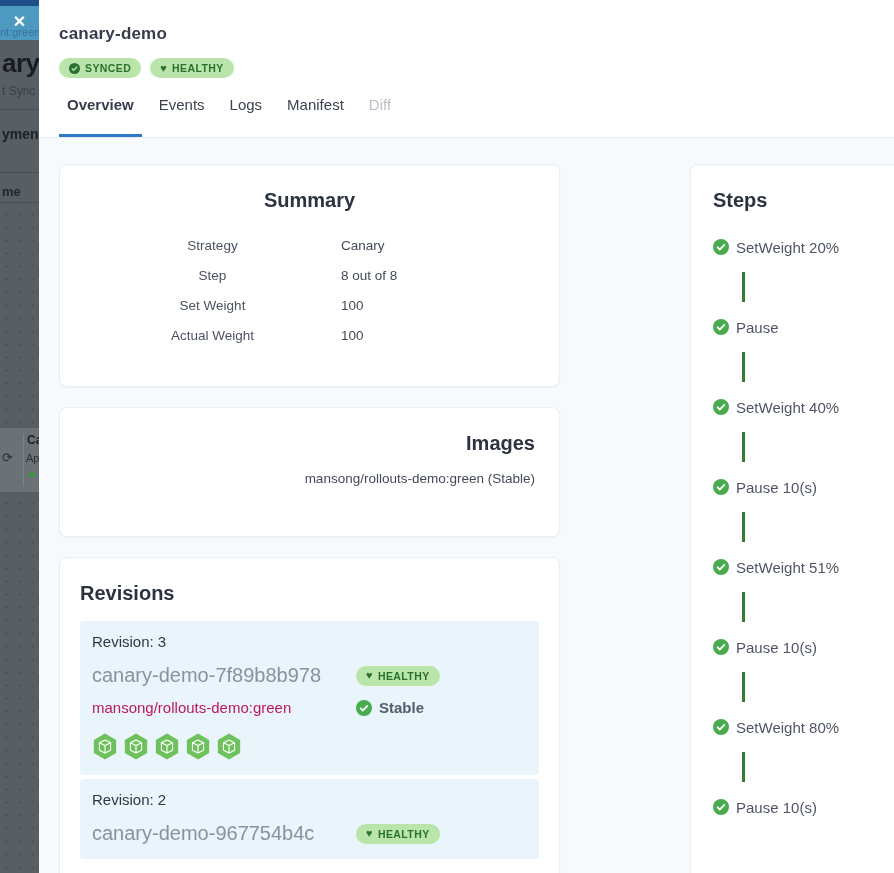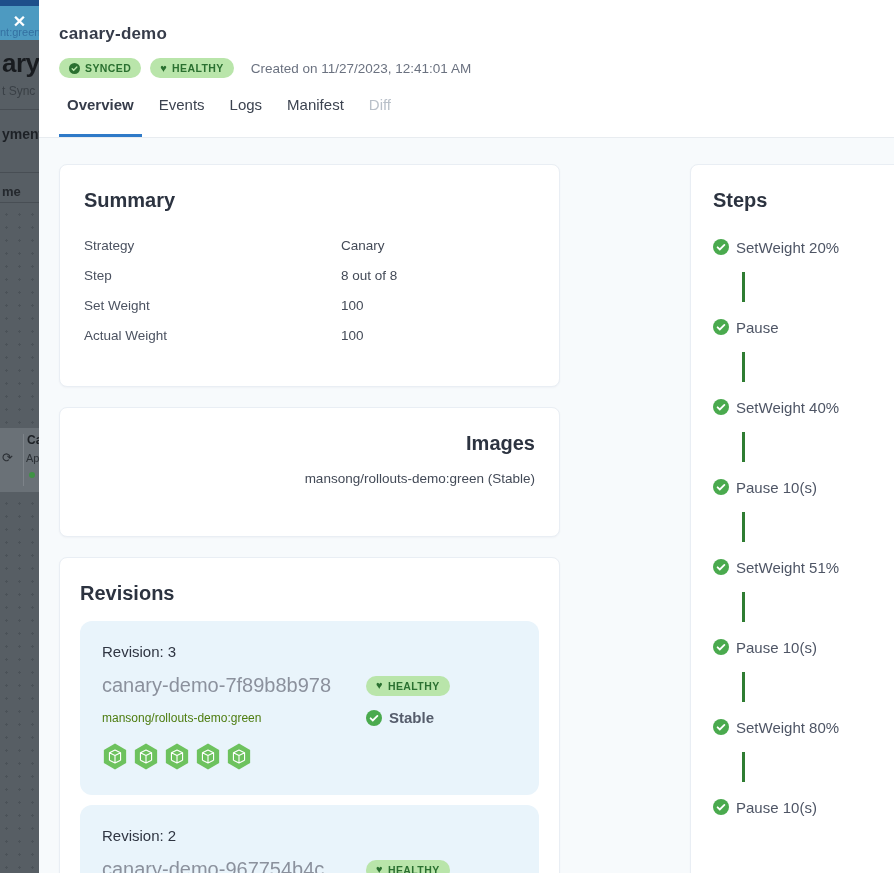--- a/index.html
+++ b/index.html
@@ -71,38 +71,38 @@
 
   .panel-content { position:relative; flex:1; background:#f7fafc; padding:26px 0 0 20px; overflow:hidden; }
 
   .card {
     background:#fff; border:1px solid #e9eef4; border-radius:8px;
     box-shadow:0 1px 2px rgba(40,60,90,.04);
   }
   .left-col { width:501px; display:flex; flex-direction:column; gap:20px; }
   .card h2 { font-size:20px; font-weight:bold; color:#2c3340; }
 
-  .summary-card { height:223px; padding:24px; }
+  .summary-card { height:223px; padding:24px;text-align:center; }
   .summary-card h2 { margin-bottom:18px; }
   .s-row { display:flex; height:30px; align-items:center; font-size:13.5px; }
   .s-label { width:257px; color:#4b5260; }
   .s-value { color:#434a57; }
 
   .images-card { height:130px; padding:24px;text-align:right; }
   .images-card p { margin-top:16px; font-size:13.5px; color:#434a57; }
 
   .revisions-card { min-height:330px; padding:24px 20px; }
   .revisions-card h2 { margin-bottom:16px; }
-  .rev-block { background:#e9f4fb; border-radius:12px; padding:22px; margin-bottom:10px; }
+  .rev-block { background:#e9f4fb; border-radius:4px; padding:12px; margin-bottom:4px; }
   .rev-name { font-size:15px; color:#2f3542; margin-bottom:14px; }
   .rev-row { display:flex; align-items:center; margin-bottom:12px; }
   .rev-row:last-child { margin-bottom:2px; }
   .rev-cell-l { width:264px; }
   .rs-name { font-size:20px; color:#8b919d; }
-  .img-name { font-size:12px; color:#4d7c0f; }
+  .img-name { font-size:15px; color:#be185d; }
   .stable { display:inline-flex; align-items:center; gap:7px; font-size:15px; color:#555c6b;font-weight:bold; }
   .pods { display:flex; gap:5px; margin-top:4px; }
   .pods svg { display:block; }
 
   .steps-card {
     position:absolute; left:651px; top:26px; width:250px; height:900px;
     padding:24px 0 24px 22px;
   }
   .steps-card h2 { margin-bottom:25px; }
   .step-row { display:flex; align-items:center; gap:7px; height:20px; }
@@ -147,21 +147,20 @@
           <svg width="11" height="11" viewBox="0 0 16 16">
               <circle cx="8" cy="8" r="8" fill="#2a7030"></circle>
               <path d="M4.6 8.3l2.2 2.2 4.6-4.6" stroke="#b9e5aa" stroke-width="2" fill="none" stroke-linecap="round"></path>
             </svg>
           <span>SYNCED</span>
         </span>
         <span class="pill">
           <span class="heart">♥</span>
           <span>HEALTHY</span>
         </span>
-        <span class="created">Created on 11/27/2023, 12:41:01 AM</span>
       </div>
 
       <div class="tabs">
         <div class="tab active">Overview</div>
         <div class="tab">Events</div>
         <div class="tab">Logs</div>
         <div class="tab">Manifest</div>
         <div class="tab disabled">Diff</div>
       </div>
     </div>

